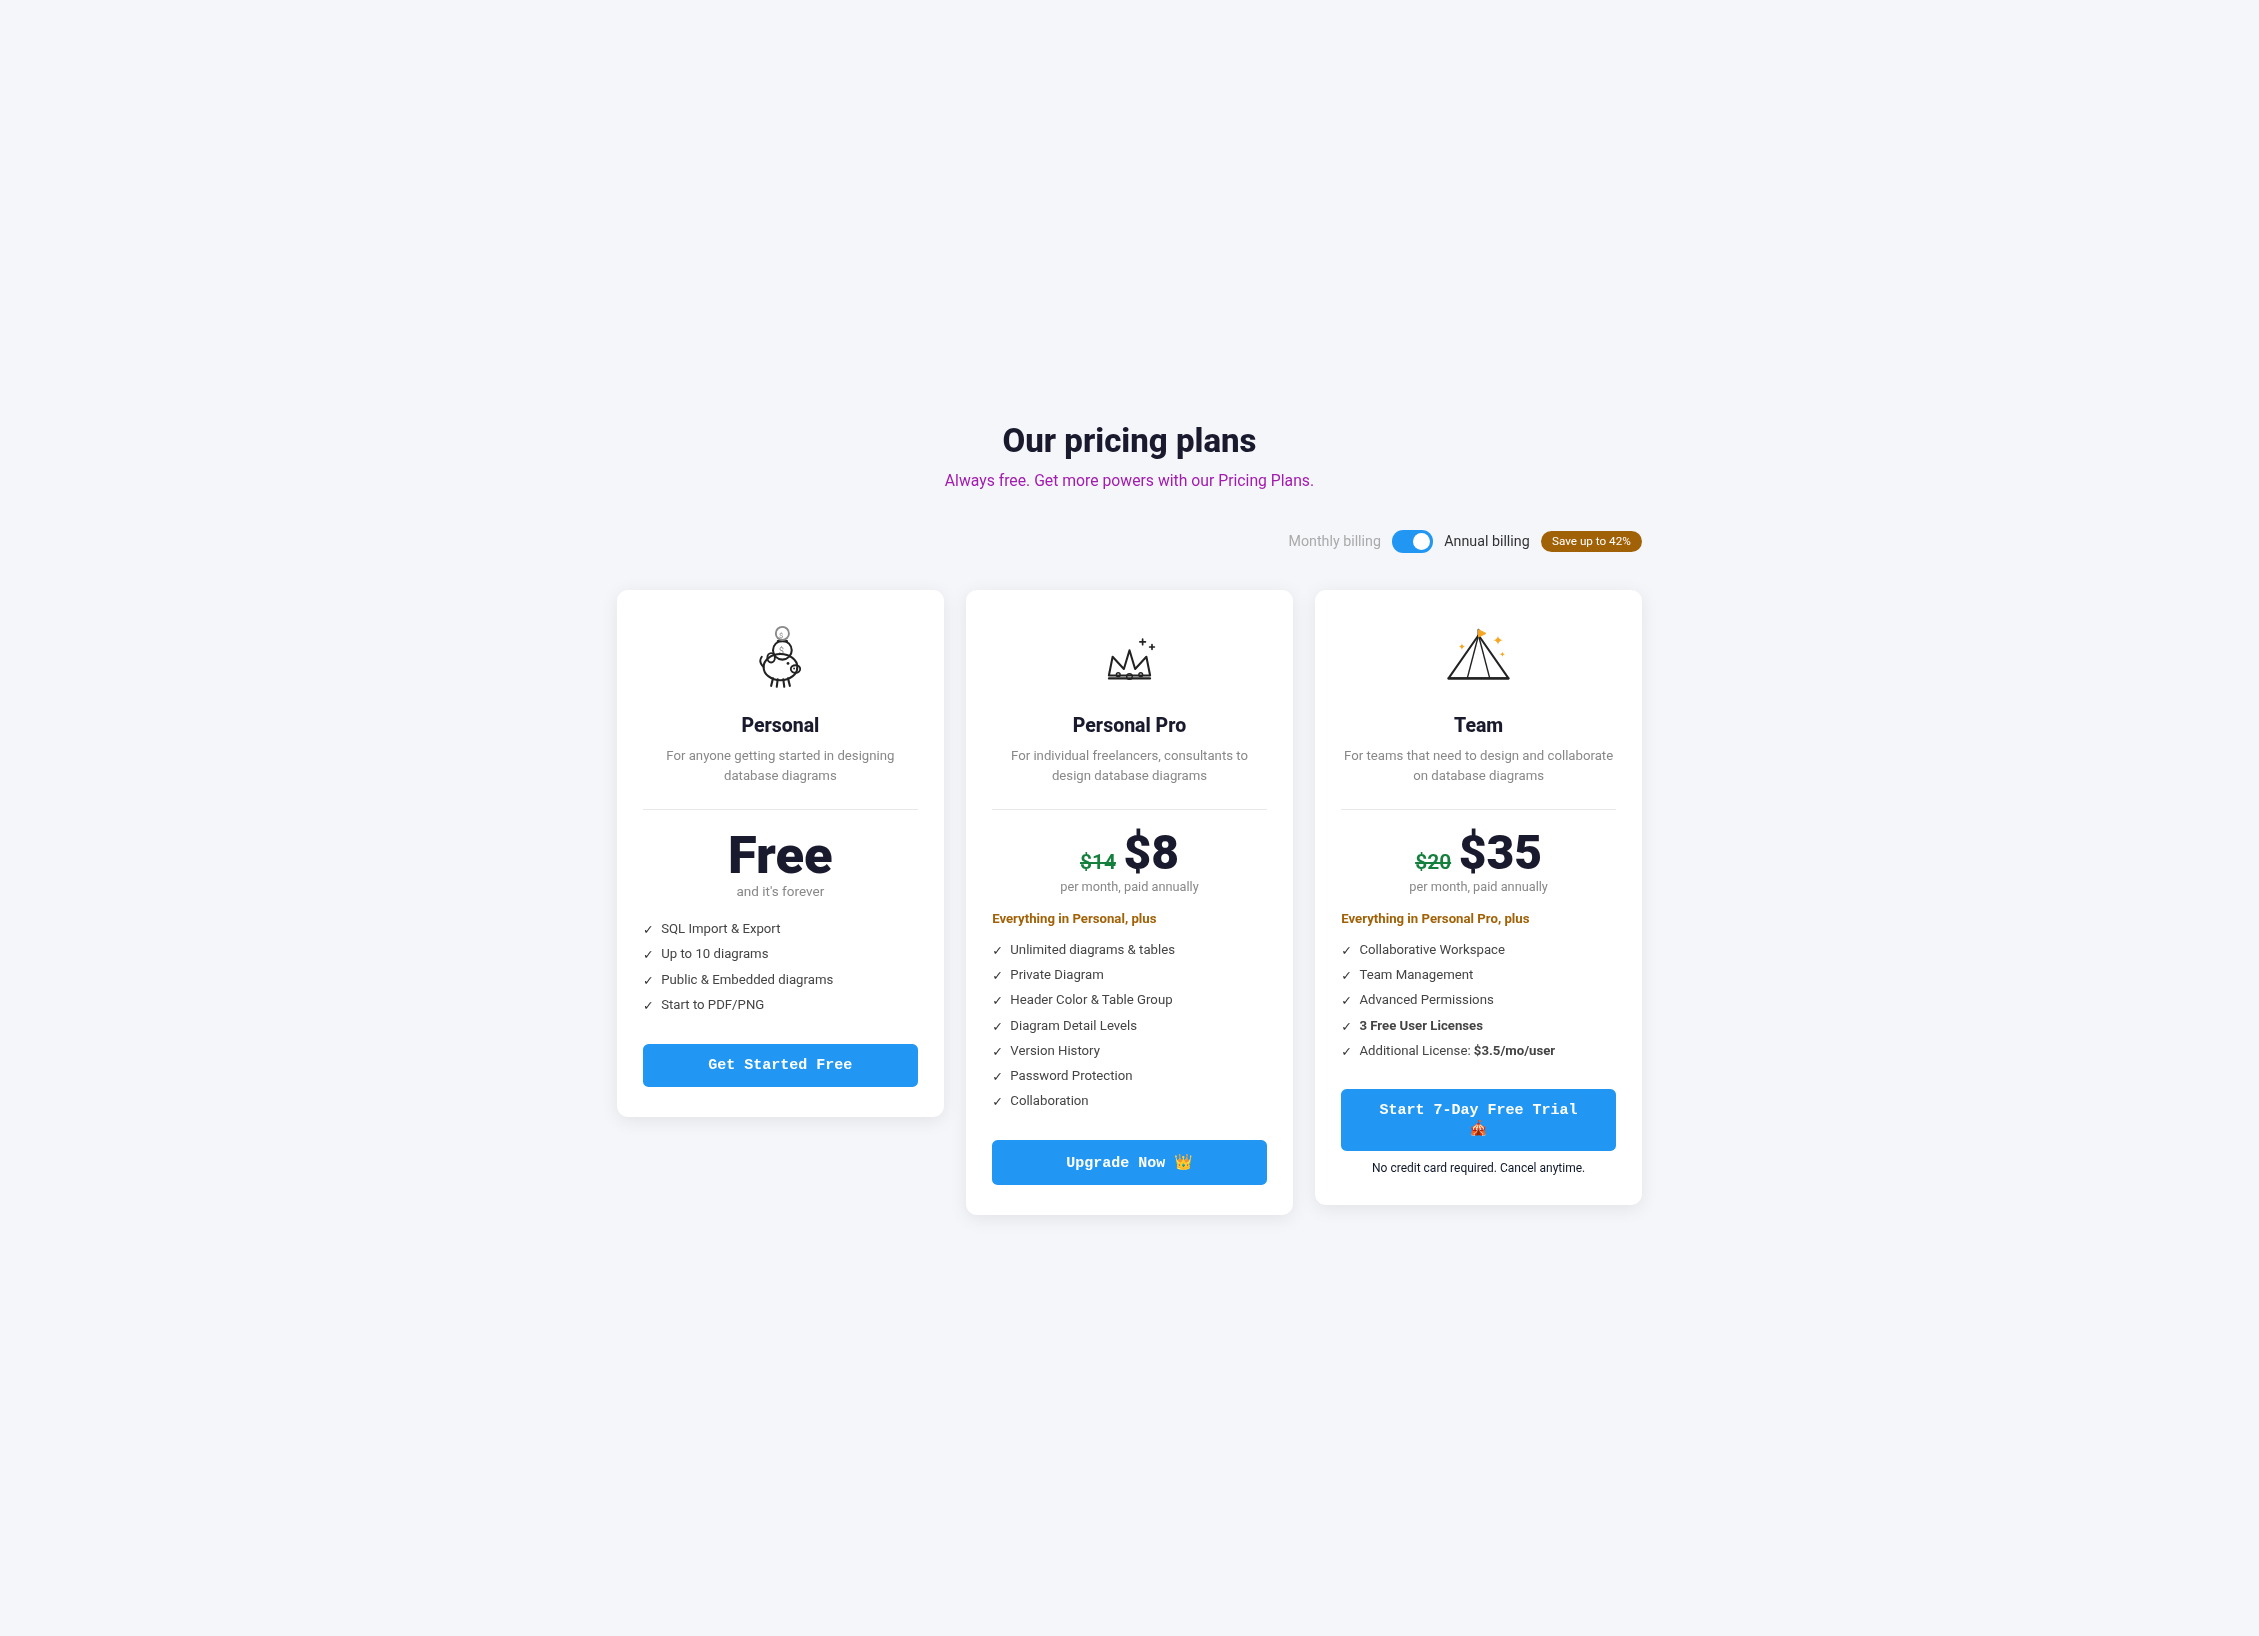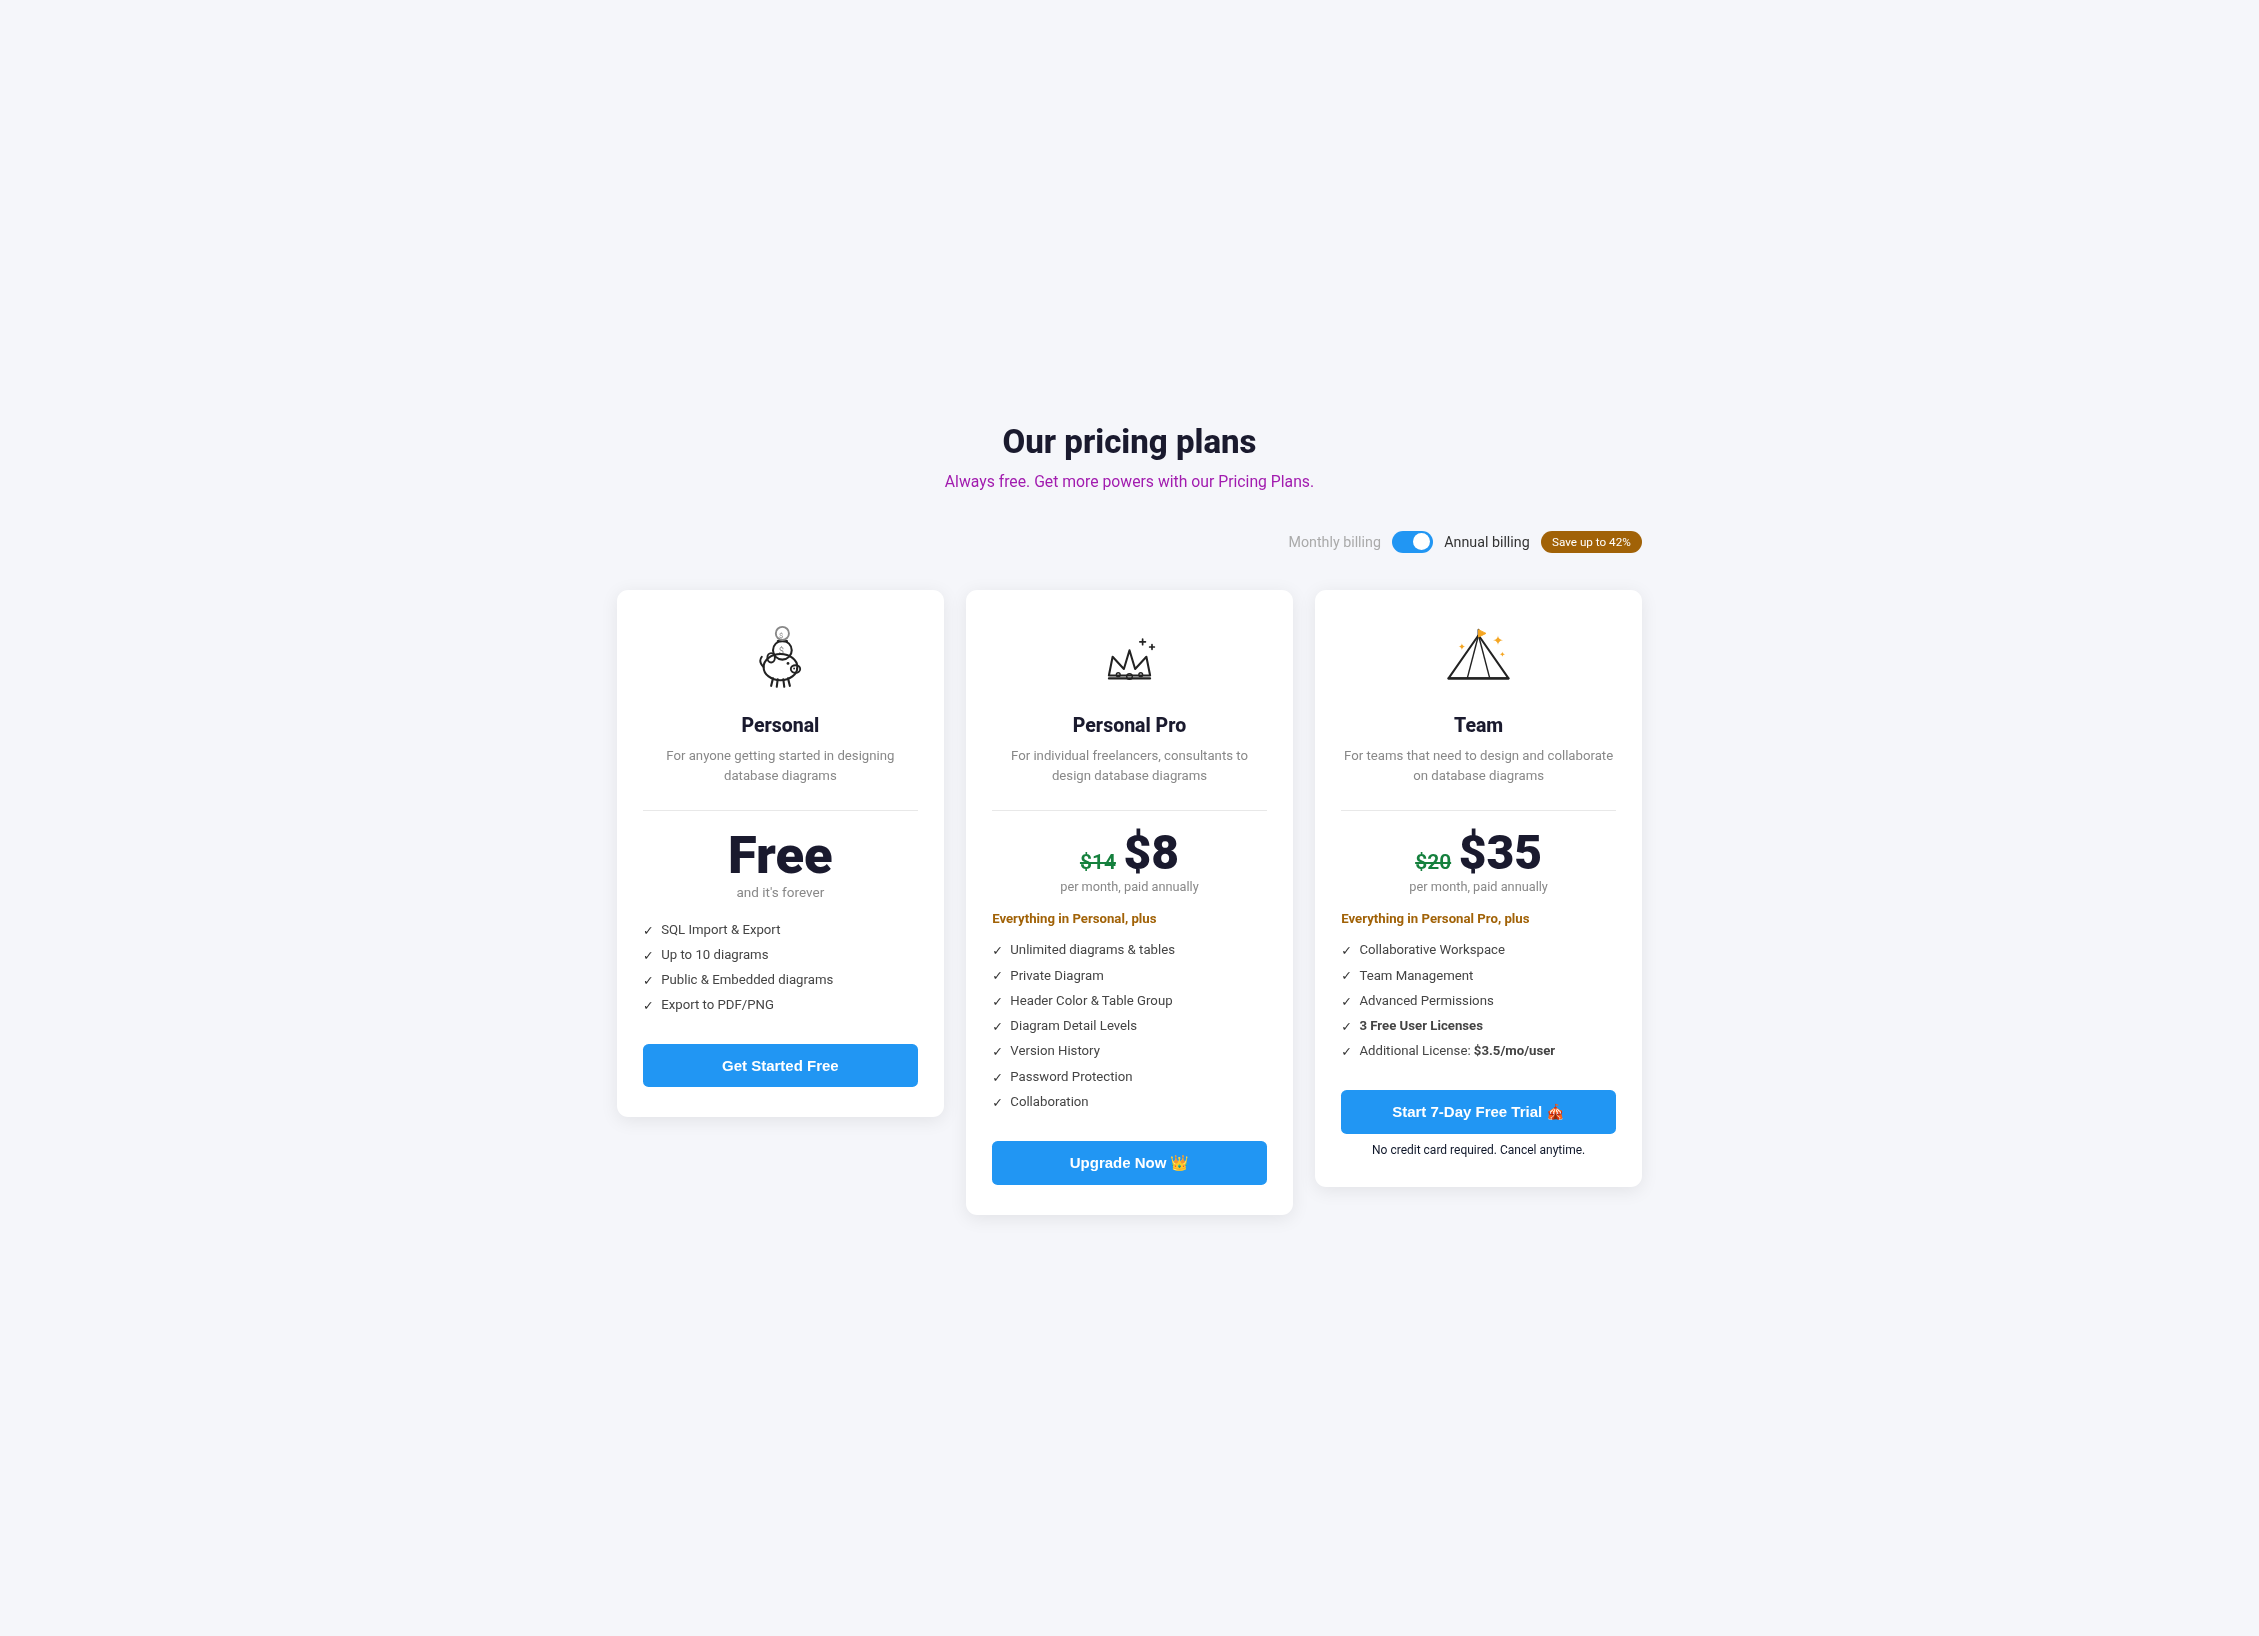--- a/index.html
+++ b/index.html
@@ -183,20 +183,21 @@
       color: white;
       font-size: 1rem;
       font-weight: 700;
       padding: 13px 30px;
       border-radius: 5.6px;
       border: none;
       cursor: pointer;
       width: 100%;
       text-align: center;
       margin-top: auto;
+      font-family: Liberation Mono, monospace;
     }
     .no-cc-text {
       font-size: 0.8rem;
       color: #0f172a;
       margin-top: 9.3px;
     }
     .free-forever {
       font-size: 0.9rem;
       color: #888;
       margin-bottom: 17px;
@@ -265,21 +266,21 @@
         <li>
             <span class="check">✓</span>
             <span>Up to 10 diagrams</span>
           </li>
         <li>
             <span class="check">✓</span>
             <span>Public &amp; Embedded diagrams</span>
           </li>
         <li>
             <span class="check">✓</span>
-            <span>Export to PDF/PNG</span>
+            <span>Start to PDF/PNG</span>
           </li>
       </ul>
       <div class="spacer"></div>
       <button class="cta-button">Get Started Free</button>
     </div>
 
     <div class="plan-card">
       <div class="plan-icon">
         <svg viewBox="0 0 80 80" fill="none" xmlns="http://www.w3.org/2000/svg">
 

